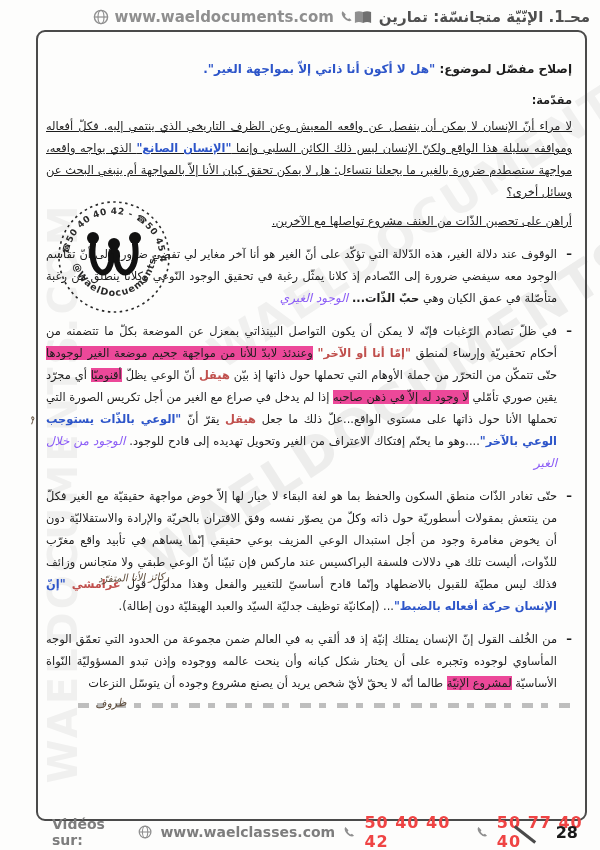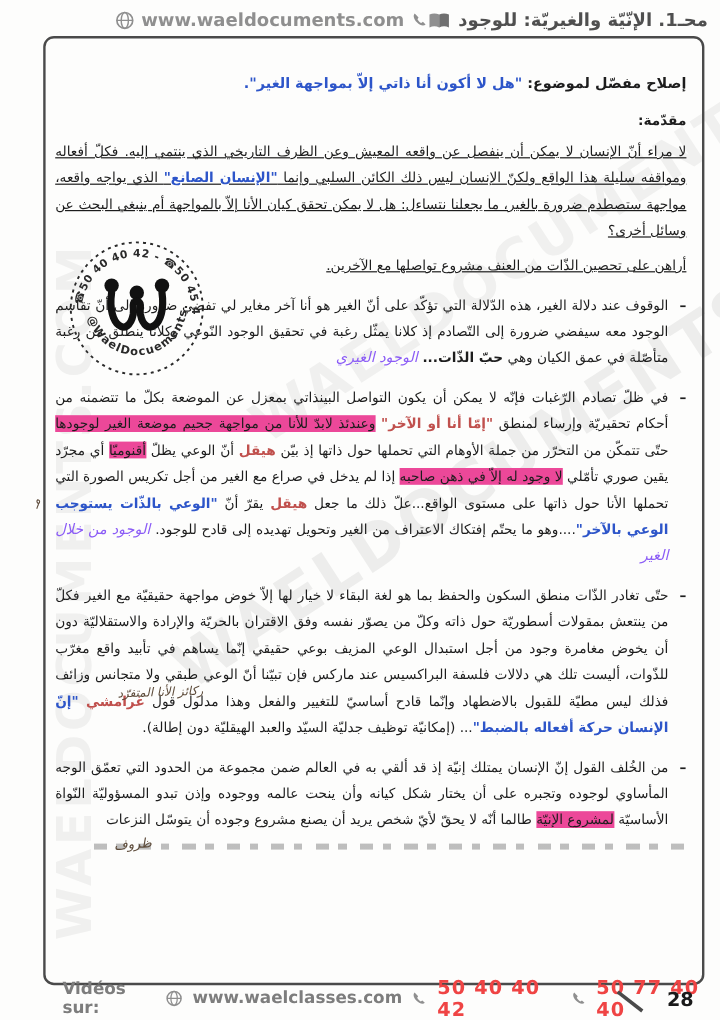--- a/index.html
+++ b/index.html
@@ -82,21 +82,21 @@
         <circle cx="8" cy="8" r="6.6" fill="none" stroke="#8f8f8f" stroke-width="1.4"></circle>
         <ellipse cx="8" cy="8" rx="3" ry="6.6" fill="none" stroke="#8f8f8f" stroke-width="1.2"></ellipse>
         <line x1="1.4" y1="8" x2="14.6" y2="8" stroke="#8f8f8f" stroke-width="1.2"></line>
       </svg>
       <span>www.waeldocuments.com</span>
       <svg class="icon-svg" width="14" height="14" viewBox="0 0 16 16">
         <path d="M3,1.5 C1.4,3 1.6,6.4 5,9.8 C8.4,13.2 11.8,13.4 13.3,11.8 L10.8,9.4 L9.2,10.4 C7.8,9.8 6.2,8.2 5.6,6.8 L6.6,5.2 Z" fill="#8f8f8f"></path>
       </svg>
     </div>
     <div class="h-right">
-      <span>محـ1. الإنّيّة والغيريّة: للوجود</span>
+      <span>محـ1. الإنّيّة متجانسّة: تمارين</span>
       <svg class="icon-svg" width="18" height="15" viewBox="0 0 20 16">
         <path d="M1,2 C4,0.6 7,0.6 10,2 L10,14 C7,12.6 4,12.6 1,14 Z" fill="#8f8f8f"></path>
         <path d="M19,2 C16,0.6 13,0.6 10,2 L10,14 C13,12.6 16,12.6 19,14 Z" fill="#6f6f6f"></path>
       </svg>
     </div>
   </header>
 
   <div class="doc-border"></div>
 
   <div class="stamp">

